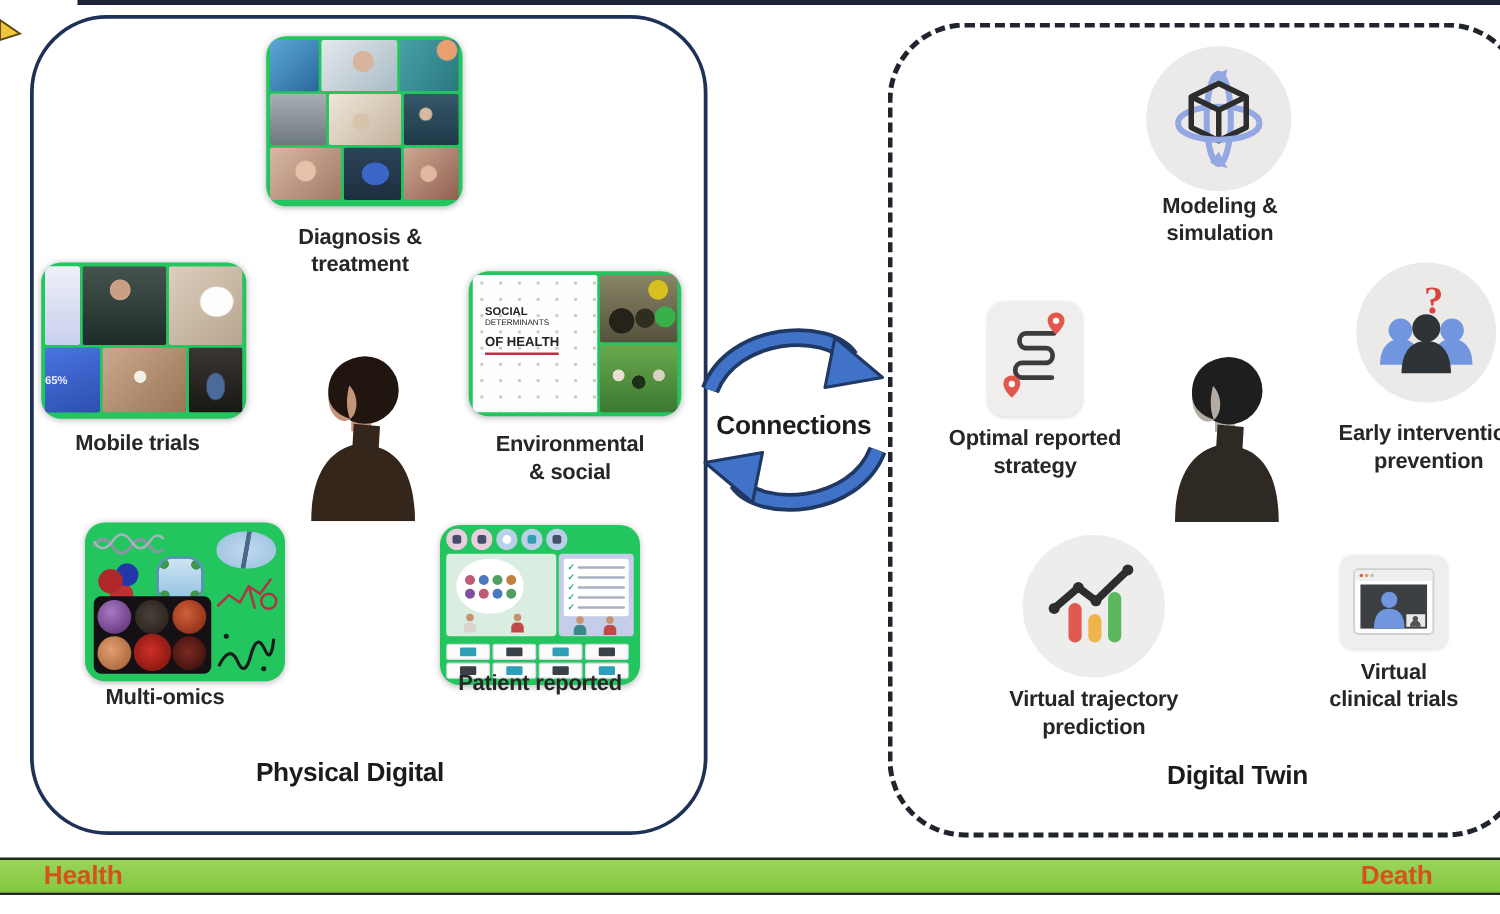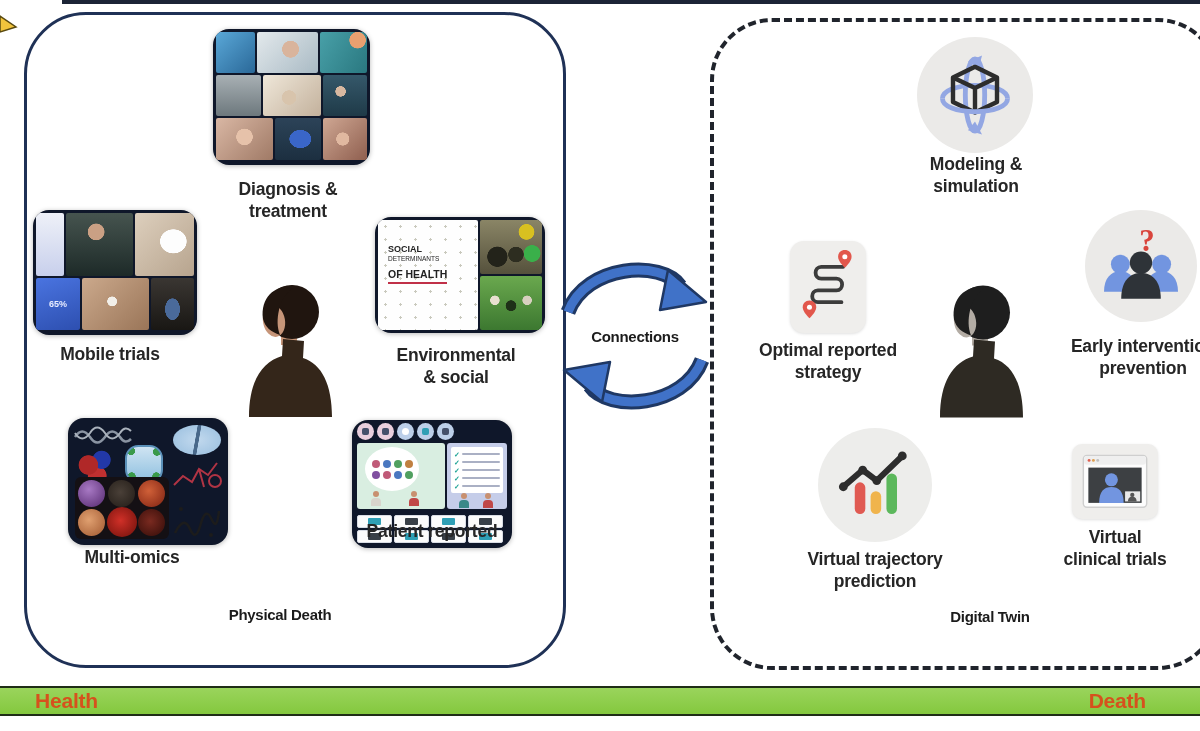--- a/index.html
+++ b/index.html
@@ -16,44 +16,44 @@
   .panel-twin{
     left:710px;top:18px;width:502px;height:644px;
     border:4px dashed #20242c;border-radius:62px;background:#fff;
   }
   .top-stripe{left:62px;top:0;width:1138px;height:4px;background:#1c2436}
   
   .lbl{
     position:absolute;font-weight:bold;color:#262626;text-align:center;
     white-space:pre-line;line-height:1.24;font-size:17.5px;letter-spacing:-.2px;
   }
-  .title{font-size:15px;color:#1b1b1b;letter-spacing:-.3px}
+  .title{font-size:21px;color:#1b1b1b;letter-spacing:-.3px}
   
   .card{
-    position:absolute;background:#0f172a;border-radius:16px;overflow:hidden;
+    position:absolute;background:#22c55e;border-radius:16px;overflow:hidden;
     box-shadow:0 1px 5px rgba(0,0,0,.28);padding:3px;box-sizing:border-box;
   }
   .mrow{display:flex;gap:2px;margin-bottom:2px}
   .mrow:last-child{margin-bottom:0}
   .mrow div{border-radius:2px}
   
   .dt1a{flex:0 0 26%;background:linear-gradient(135deg,#5aa8d8,#2a6898)}
   .dt1b{flex:0 0 40%;background:radial-gradient(circle at 55% 42%,#d9b49c 0 20%,transparent 21%),linear-gradient(135deg,#e3e9ec,#a9bac4)}
   .dt1c{flex:1;background:radial-gradient(circle at 80% 20%,#e8a070 0 16%,transparent 17%),linear-gradient(120deg,#48a0a8,#2a7880)}
   .dt2a{flex:0 0 30%;background:linear-gradient(#a8b0b4,#6d787d)}
   .dt2b{flex:0 0 38%;background:radial-gradient(circle at 45% 55%,#d8c4ac 0 18%,transparent 19%),linear-gradient(135deg,#efe7d9,#c3b19c)}
   .dt2c{flex:1;background:radial-gradient(circle at 40% 40%,#d8b8a0 0 14%,transparent 15%),linear-gradient(#35586a,#1f3a48)}
   .dt3a{flex:0 0 38%;background:radial-gradient(circle at 50% 45%,#e6c2aa 0 22%,transparent 23%),linear-gradient(135deg,#d9b7a4,#a07a66)}
   .dt3b{flex:0 0 30%;background:radial-gradient(ellipse at 55% 50%,#3a66c8 0 30%,transparent 31%),linear-gradient(#2c4358,#1c2f40)}
   .dt3c{flex:1;background:radial-gradient(circle at 45% 50%,#e0b8a0 0 20%,transparent 21%),linear-gradient(135deg,#cfa793,#8f5f4f)}
   
   .mh1a{flex:0 0 18%;background:linear-gradient(#eef0f8,#c8d0ec)}
   .mh1b{flex:0 0 42%;background:radial-gradient(circle at 45% 30%,#caa084 0 14%,transparent 15%),linear-gradient(#46544f,#1d2a28)}
   .mh1c{flex:1;background:radial-gradient(ellipse at 65% 45%,#fdfdfd 0 24%,transparent 25%),linear-gradient(135deg,#ddcfbd,#b7a48e)}
-  .mh2a{flex:0 0 28%;background:linear-gradient(160deg,#4a74e0,#2d4fb0);border-radius:6px;display:flex;align-items:center;justify-content:center}
+  .mh2a{flex:0 0 28%;background:linear-gradient(160deg,#4a74e0,#2d4fb0);border-radius:6px;display:flex;align-items:center;justify-content:flex-start}
   .mh2b{flex:0 0 42%;background:radial-gradient(circle at 45% 45%,#f2efe9 0 10%,transparent 11%),linear-gradient(135deg,#cba98c,#9a7558)}
   .mh2c{flex:1;background:radial-gradient(ellipse at 50% 60%,#4a6a9a 0 24%,transparent 25%),linear-gradient(#3a3632,#191714)}
   .battery-txt{font-size:9px;font-weight:bold;color:#e9edff}
   
   .env-left{
     flex:0 0 100px;position:relative;background:
       radial-gradient(#c9c9bd 1.2px,transparent 1.4px) 0 0/15px 13px,#fefefe;
   }
   .env-doodle{position:absolute;left:10px;top:24px;width:84px;text-align:left;color:#222;line-height:1.25}
   .env-doodle .l1{font-size:9px;font-weight:bold;display:block}
@@ -322,31 +322,31 @@
         </span>
       <span>
           <i class="ic-dark"></i>
         </span>
         <span>
           <i class="ic-teal"></i>
         </span>
     </div>
   </div>
 </div>
-<div class="lbl" style="left:345px;top:521px;width:174px">Patient reported</div>
+<div class="lbl" style="left:345px;top:536px;width:174px">Patient reported</div>
 
 <svg class="abs person-left" style="left:233px;top:277px" width="104" height="140" viewBox="0 0 100 140">
   <rect class="skin" x="46" y="54" width="16" height="14"></rect>
   <path class="jacket" d="M14,140 C14,104 27,85 47,79 L48,62 L69,64 L68,81 C87,87 97,108 97,140 Z"></path>
   <circle class="hair" cx="57" cy="35" r="27"></circle>
   <ellipse class="skin" cx="39" cy="44" rx="11" ry="16" transform="rotate(-10 39 44)"></ellipse>
   <path class="hair" d="M28,42 C25,19 42,7 60,9 C52,15 46,23 44,33 C42,42 42,50 45,58 C36,55 30,50 28,42 Z"></path>
 </svg>
 
-<div class="lbl title" style="left:140px;top:606px;width:280px">Physical Death</div>
+<div class="lbl title" style="left:140px;top:606px;width:280px">Physical Digital</div>
 
 <svg class="abs" style="left:558px;top:250px" width="154" height="172" viewBox="0 0 154 172">
   <defs>
     <g id="arc1">
       <path d="M10,62 C28,14 104,10 122,36" fill="none" stroke="#1f3864" stroke-width="15"></path>
       <path d="M10,62 C28,14 104,10 122,36" fill="none" stroke="#4072c8" stroke-width="9"></path>
       <polygon points="110,20 148,52 102,60" fill="#4072c8" stroke="#1f3864" stroke-width="2.5" stroke-linejoin="round"></polygon>
     </g>
   </defs>
   <use href="#arc1"></use>

